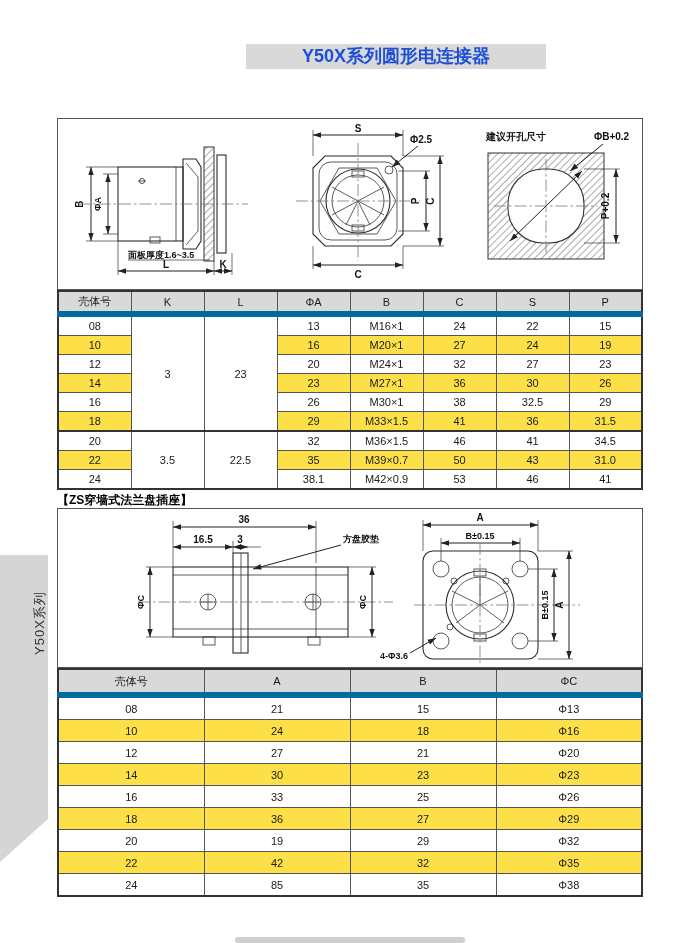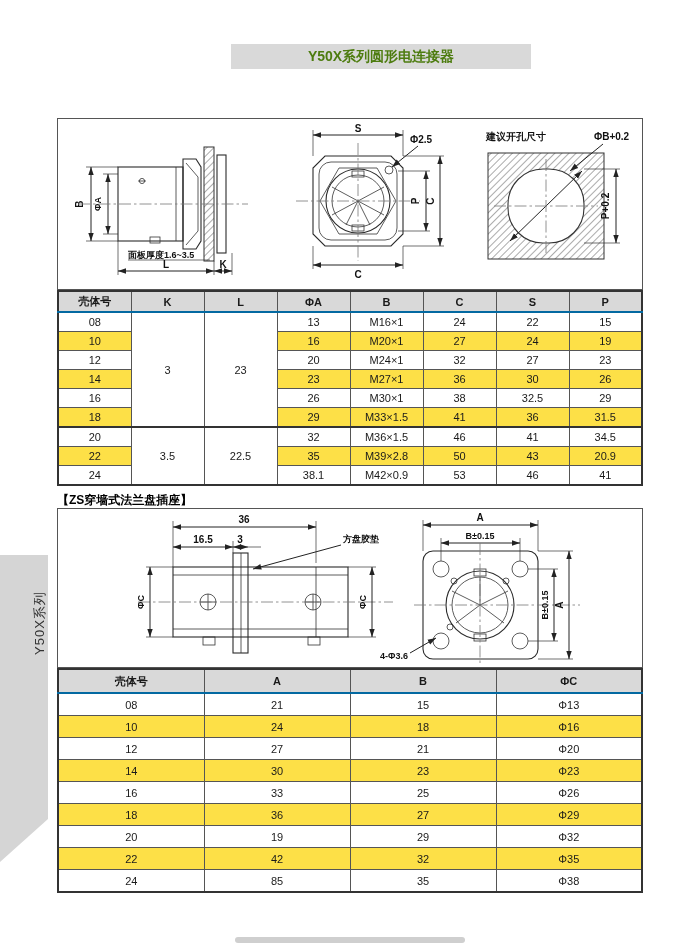--- a/index.html
+++ b/index.html
@@ -1,41 +1,41 @@
 <!DOCTYPE html>
 <html><head>
 <meta charset="utf-8">
 <style>
   html,body{margin:0;padding:0;}
   body{
     width:700px;height:943px;position:relative;background:#fff;overflow:hidden;
     font-family:"Liberation Sans","DejaVu Sans",sans-serif;color:#111;
   }
   .title-bar{
-    position:absolute;left:231px;top:44px;width:300px;height:25px;
+    position:absolute;left:246px;top:44px;width:300px;height:25px;
     background:#d9d9d9;text-align:center;line-height:25px;
-    font-size:14px;font-weight:bold;color:#4d7c0f;
+    font-size:18px;font-weight:bold;color:#1d4ed8;
   }
   .sec-heading{
     position:absolute;left:57px;font-size:12px;font-weight:600;color:#000;
   }
   #sec1-heading{top:90px;margin-top:44px;}
   #sec2-heading{top:492px;}
   .draw-box{
     position:absolute;left:57px;width:586px;background:#fff;
     border:1px solid #555;box-sizing:border-box;
   }
   #box1{top:118px;height:172px;}
   #box2{top:508px;height:160px;}
   .tbl-wrap{position:absolute;left:57px;width:586px;}
   #tbl1-wrap{top:290px;}
   #tbl2-wrap{top:668px;}
   table{border-collapse:collapse;width:100%;table-layout:fixed;background:#fff;border:2px solid #333;}
   th,td{border:1px solid #555;text-align:center;padding:0;font-size:11px;color:#1a1a1a;font-weight:normal;}
-  th{background:#d9d9d9;border-bottom:2px solid #0369a1;height:19px;font-weight:bold;}
+  th{background:#d9d9d9;border-bottom:6px solid #0369a1;height:19px;}
   td{height:18px;}
   .t2 th{height:22px;}
   .t2 td{height:21px;}
   td.g{background:#fde047;}
   td.w{background:#fff;}
   tr.grp td{border-top:2px solid #333;}
   .side-tab{
     position:absolute;left:0;top:555px;width:48px;height:307px;background:#d5d5d5;
     clip-path:polygon(0 0,100% 0,100% 86%,0 100%);
   }
@@ -233,24 +233,24 @@
           <td class="w" rowspan="3">22.5</td>
           <td>32</td>
           <td>M36×1.5</td>
           <td>46</td>
           <td>41</td>
           <td>34.5</td>
         </tr>
         <tr>
           <td class="g">22</td>
           <td class="g">35</td>
-          <td class="g">M39×2.8</td>
+          <td class="g">M39×0.7</td>
           <td class="g">50</td>
           <td class="g">43</td>
-          <td class="g">20.9</td>
+          <td class="g">31.0</td>
         </tr>
         <tr>
           <td>24</td>
           <td>38.1</td>
           <td>M42×0.9</td>
           <td>53</td>
           <td>46</td>
           <td>41</td>
         </tr>
       </tbody>

